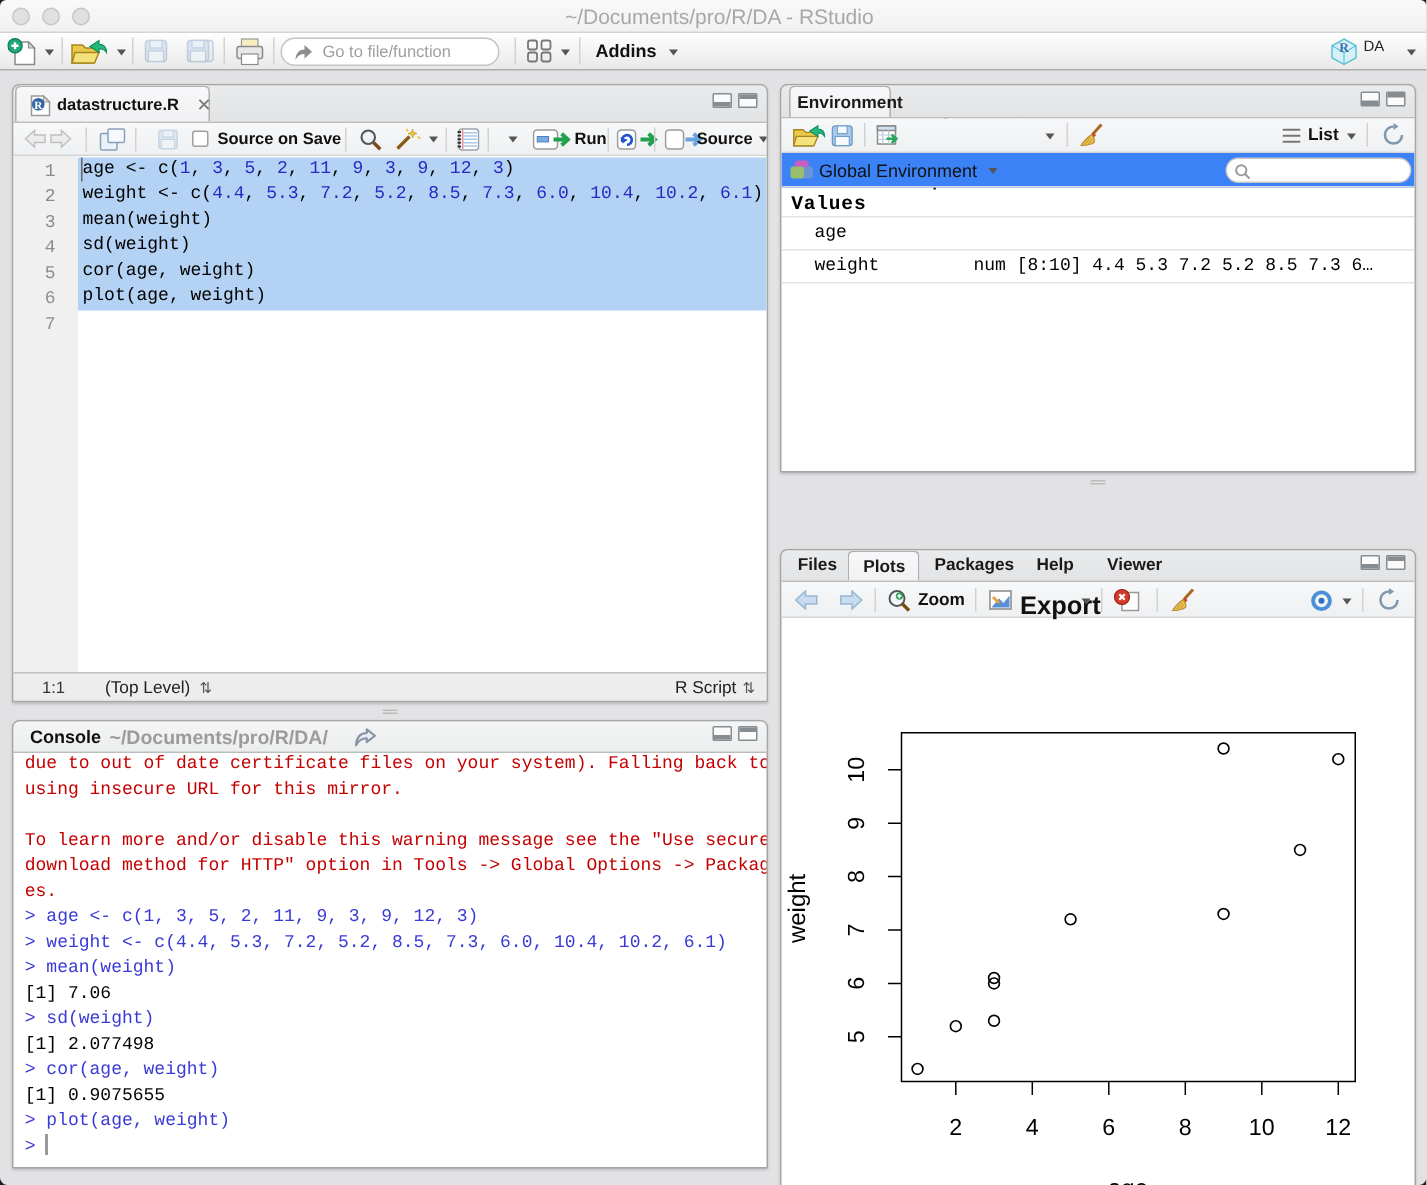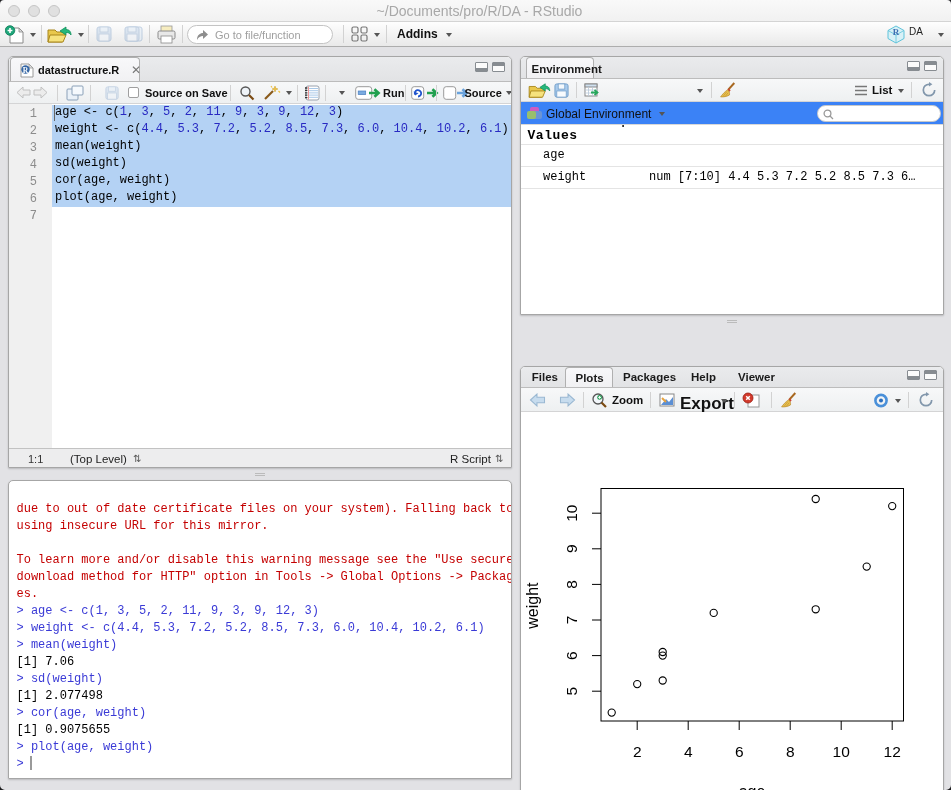--- a/index.html
+++ b/index.html
@@ -210,20 +210,28 @@
     <span class="abs" style="left:61px;top:4px;font-size:11.5px;color:#222;">(Top Level)</span>
     <span class="abs" style="left:124px;top:4px;font-size:10px;color:#555;">⇅</span>
     <span class="abs" style="left:441px;top:4px;font-size:11.5px;color:#222;">R Script</span>
     <span class="abs" style="left:486px;top:4px;font-size:10px;color:#555;">⇅</span>
   </div>
 </div>
 <div class="abs" style="left:255px;top:473px;width:10px;height:1px;background:#bbb;"></div>
 <div class="abs" style="left:255px;top:475px;width:10px;height:1px;background:#bbb;"></div>
 
 <div class="pane" id="console-pane" style="left:8px;top:480px;width:504px;height:299px;">
+  <div class="tabbar" style="height:21px;background:linear-gradient(#f4f5f6,#eceded);">
+    <span class="abs" style="left:11px;top:3px;font-size:12px;font-weight:700;color:#111;">Console</span>
+    <span class="abs" style="left:64px;top:3px;font-size:13px;font-weight:700;color:#9b9b9b;">~/Documents/pro/R/DA/</span>
+    <svg class="abs" style="left:227px;top:4px;" width="15" height="13" viewBox="0 0 15 13">
+      <path d="M8.5 1.2 L14 5.5 L8.5 9.8 V7.2 C5.2 7.2 3 8.8 1.4 11.8 C1.6 6.8 4.2 3.9 8.5 3.7 z" fill="#e8ecf2" stroke="#8593a3" stroke-width="1.4" stroke-linejoin="round"></path>
+    </svg>
+    <div class="abs" style="right:6px;top:3px;"><span class="wbtn min"></span><span class="wbtn max"></span></div>
+  </div>
   <pre class="abs mono" id="console-text" style="left:7.5px;top:19.5px;font-size:12px;line-height:17.07px;"><r>due to out of date certificate files on your system). Falling back to
 using insecure URL for this mirror.
 
 To learn more and/or disable this warning message see the "Use secure
 download method for HTTP" option in Tools -&gt; Global Options -&gt; Packag
 es.</r>
 <b>&gt; age &lt;- c(1, 3, 5, 2, 11, 9, 3, 9, 12, 3)</b>
 <b>&gt; weight &lt;- c(4.4, 5.3, 7.2, 5.2, 8.5, 7.3, 6.0, 10.4, 10.2, 6.1)</b>
 <b>&gt; mean(weight)</b>
 [1] 7.06
@@ -296,21 +304,21 @@
         <path d="M7 7 L10 10" stroke="#999" stroke-width="1.3"></path>
       </svg>
     </div>
   </div>
   <div class="abs mono" style="left:6.5px;top:70.5px;font-size:13px;font-weight:700;letter-spacing:0.55px;color:#000;">Values</div>
   <div class="abs" style="left:0;top:87px;width:422px;height:1px;background:#e4e4e4;"></div>
   <div class="abs" style="left:0;top:109px;width:422px;height:1px;background:#e4e4e4;"></div>
   <div class="abs" style="left:0;top:131px;width:422px;height:1px;background:#e4e4e4;"></div>
   <div class="abs mono" style="left:22px;top:90px;font-size:12px;line-height:16px;color:#000;">age</div>
   <div class="abs mono" style="left:22px;top:112px;font-size:12px;line-height:16px;color:#000;">weight</div>
-  <div class="abs mono" style="left:128px;top:112px;font-size:12px;line-height:16px;color:#000;">num [7:10] 4.4 5.3 7.2 5.2 8.5 7.3 6…</div>
+  <div class="abs mono" style="left:128px;top:112px;font-size:12px;line-height:16px;color:#000;">num [8:10] 4.4 5.3 7.2 5.2 8.5 7.3 6…</div>
 </div>
 <div class="abs" style="left:727px;top:320px;width:10px;height:1px;background:#bbb;"></div>
 <div class="abs" style="left:727px;top:322px;width:10px;height:1px;background:#bbb;"></div>
 
 <div class="pane" id="files-pane" style="left:520px;top:327px;width:424px;height:452px;margin-top:39px;">
   <div class="tabbar" style="height:21px;">
     <span class="abs ptab" style="left:10.8px;top:4px;">Files</span>
     <div class="tab-active" style="left:44px;width:48px;">
       <span class="abs ptab" style="left:9.5px;top:4px;">Plots</span>
     </div>

